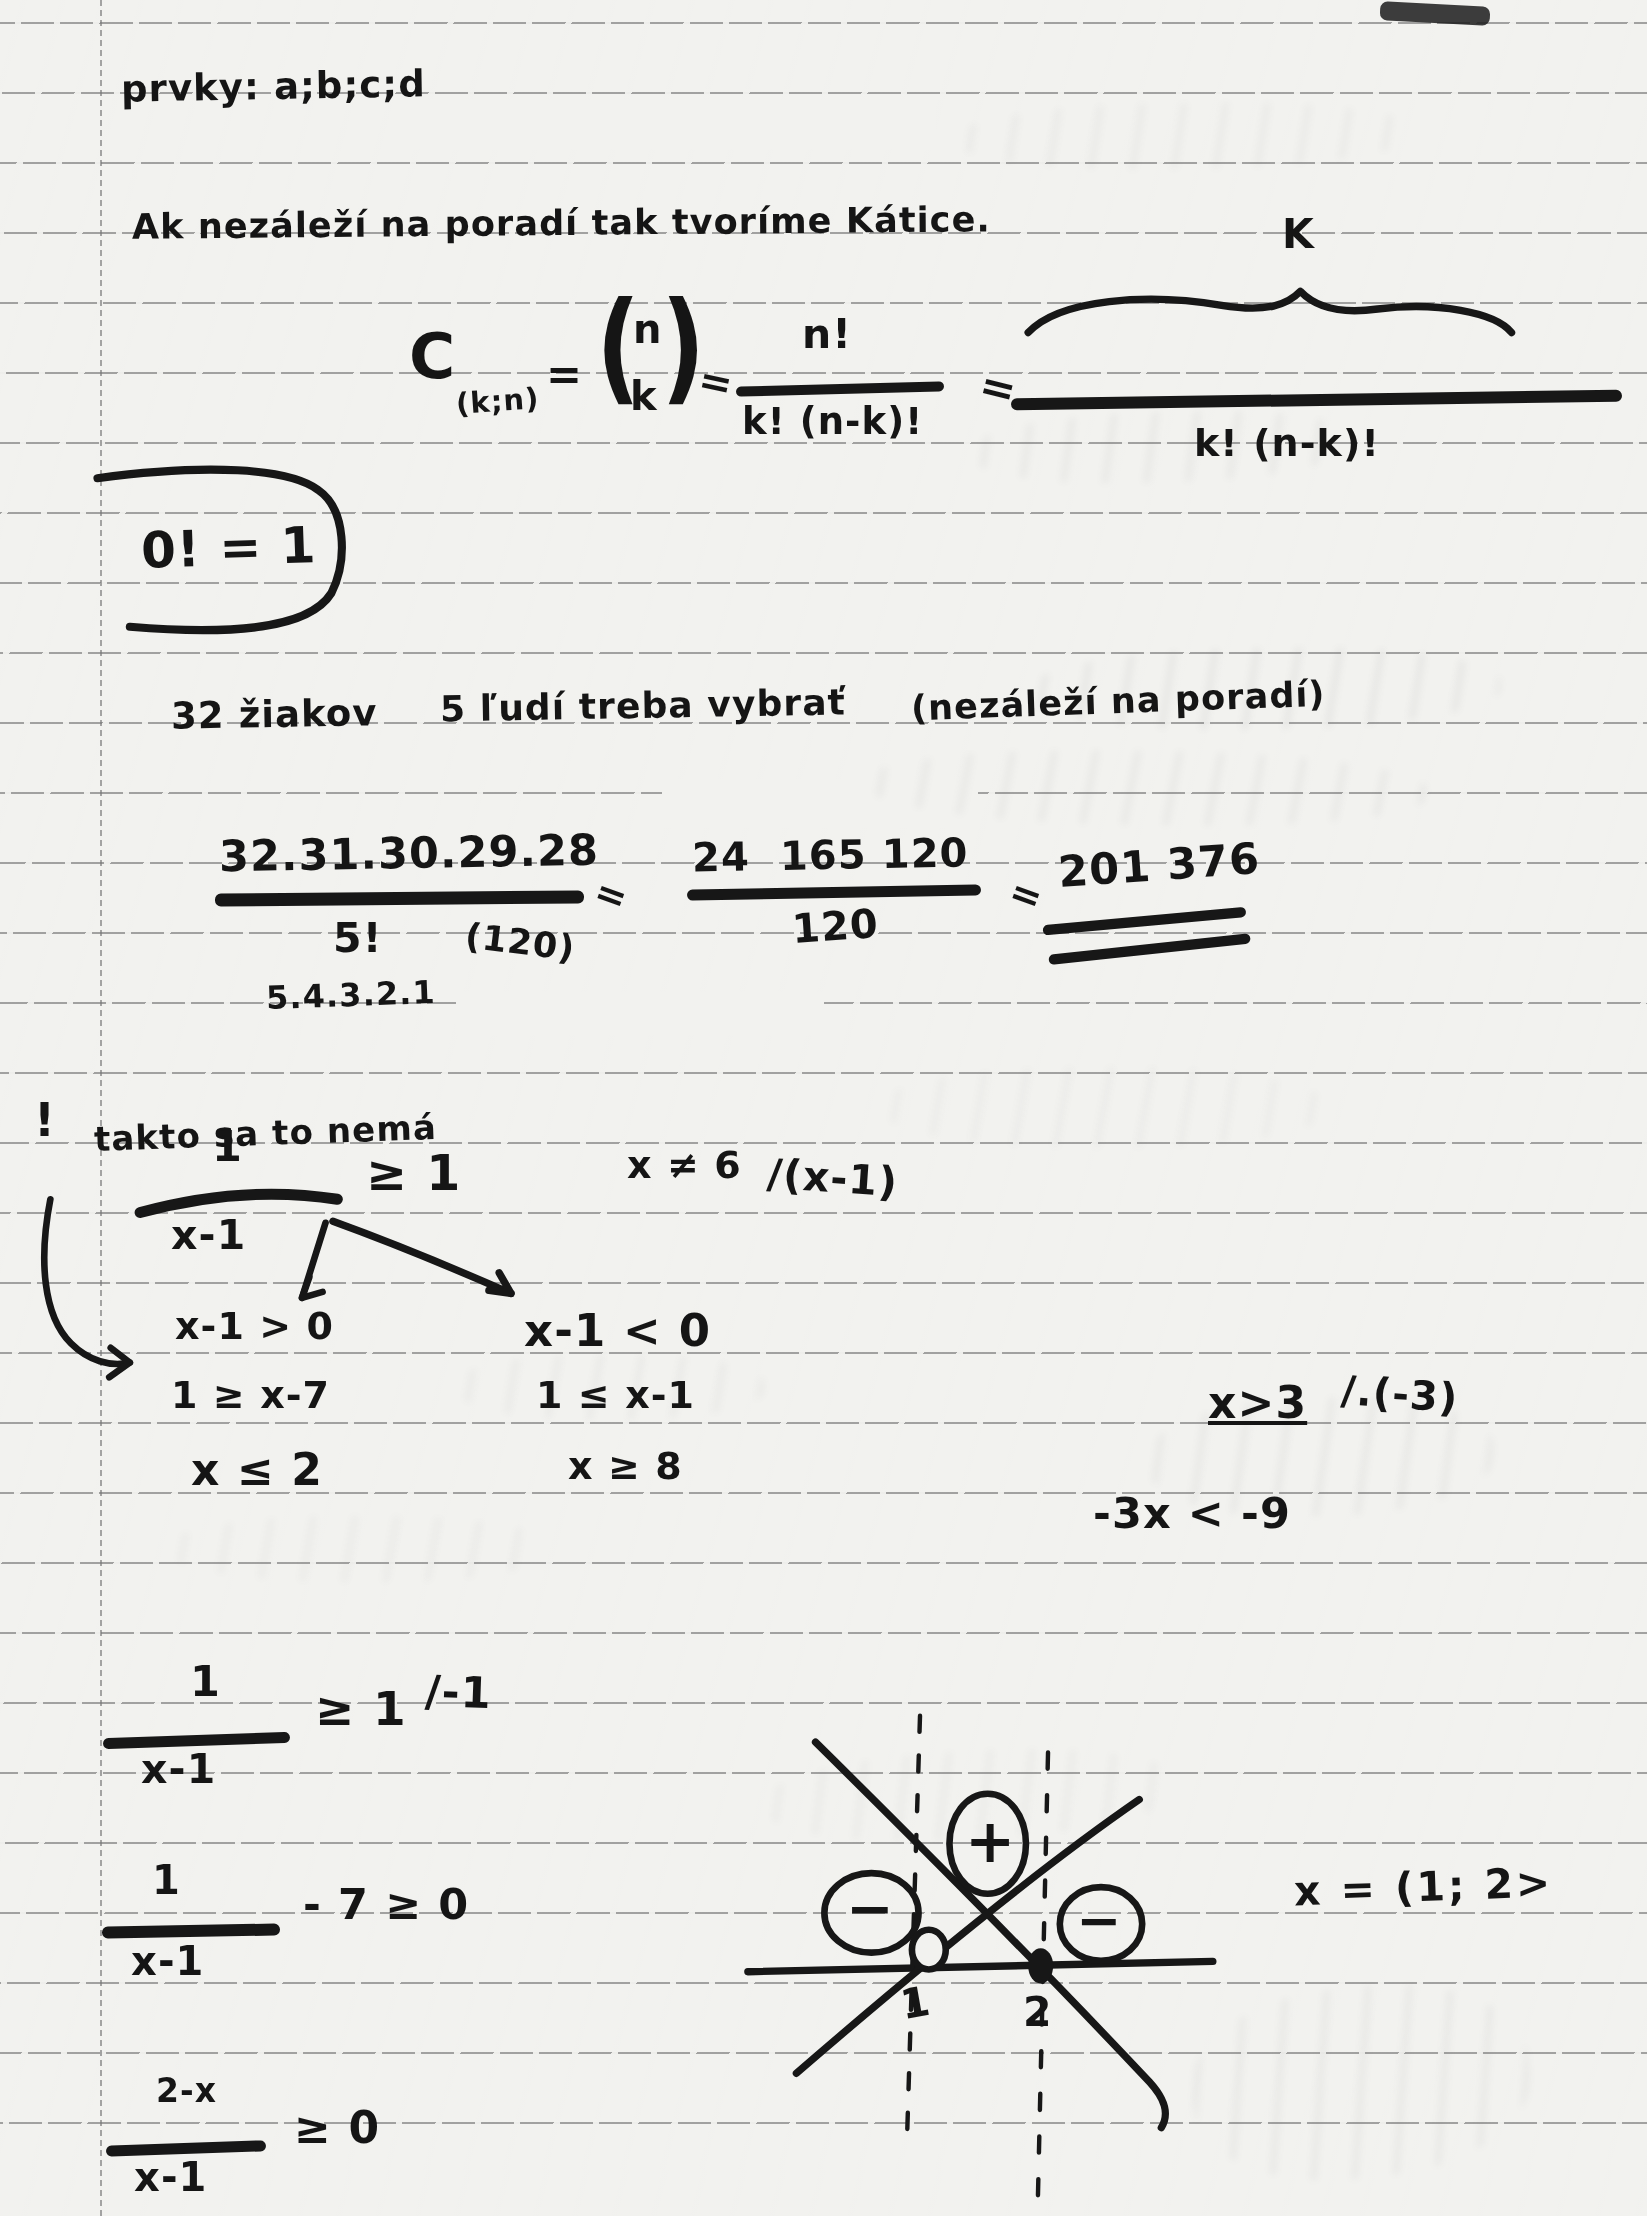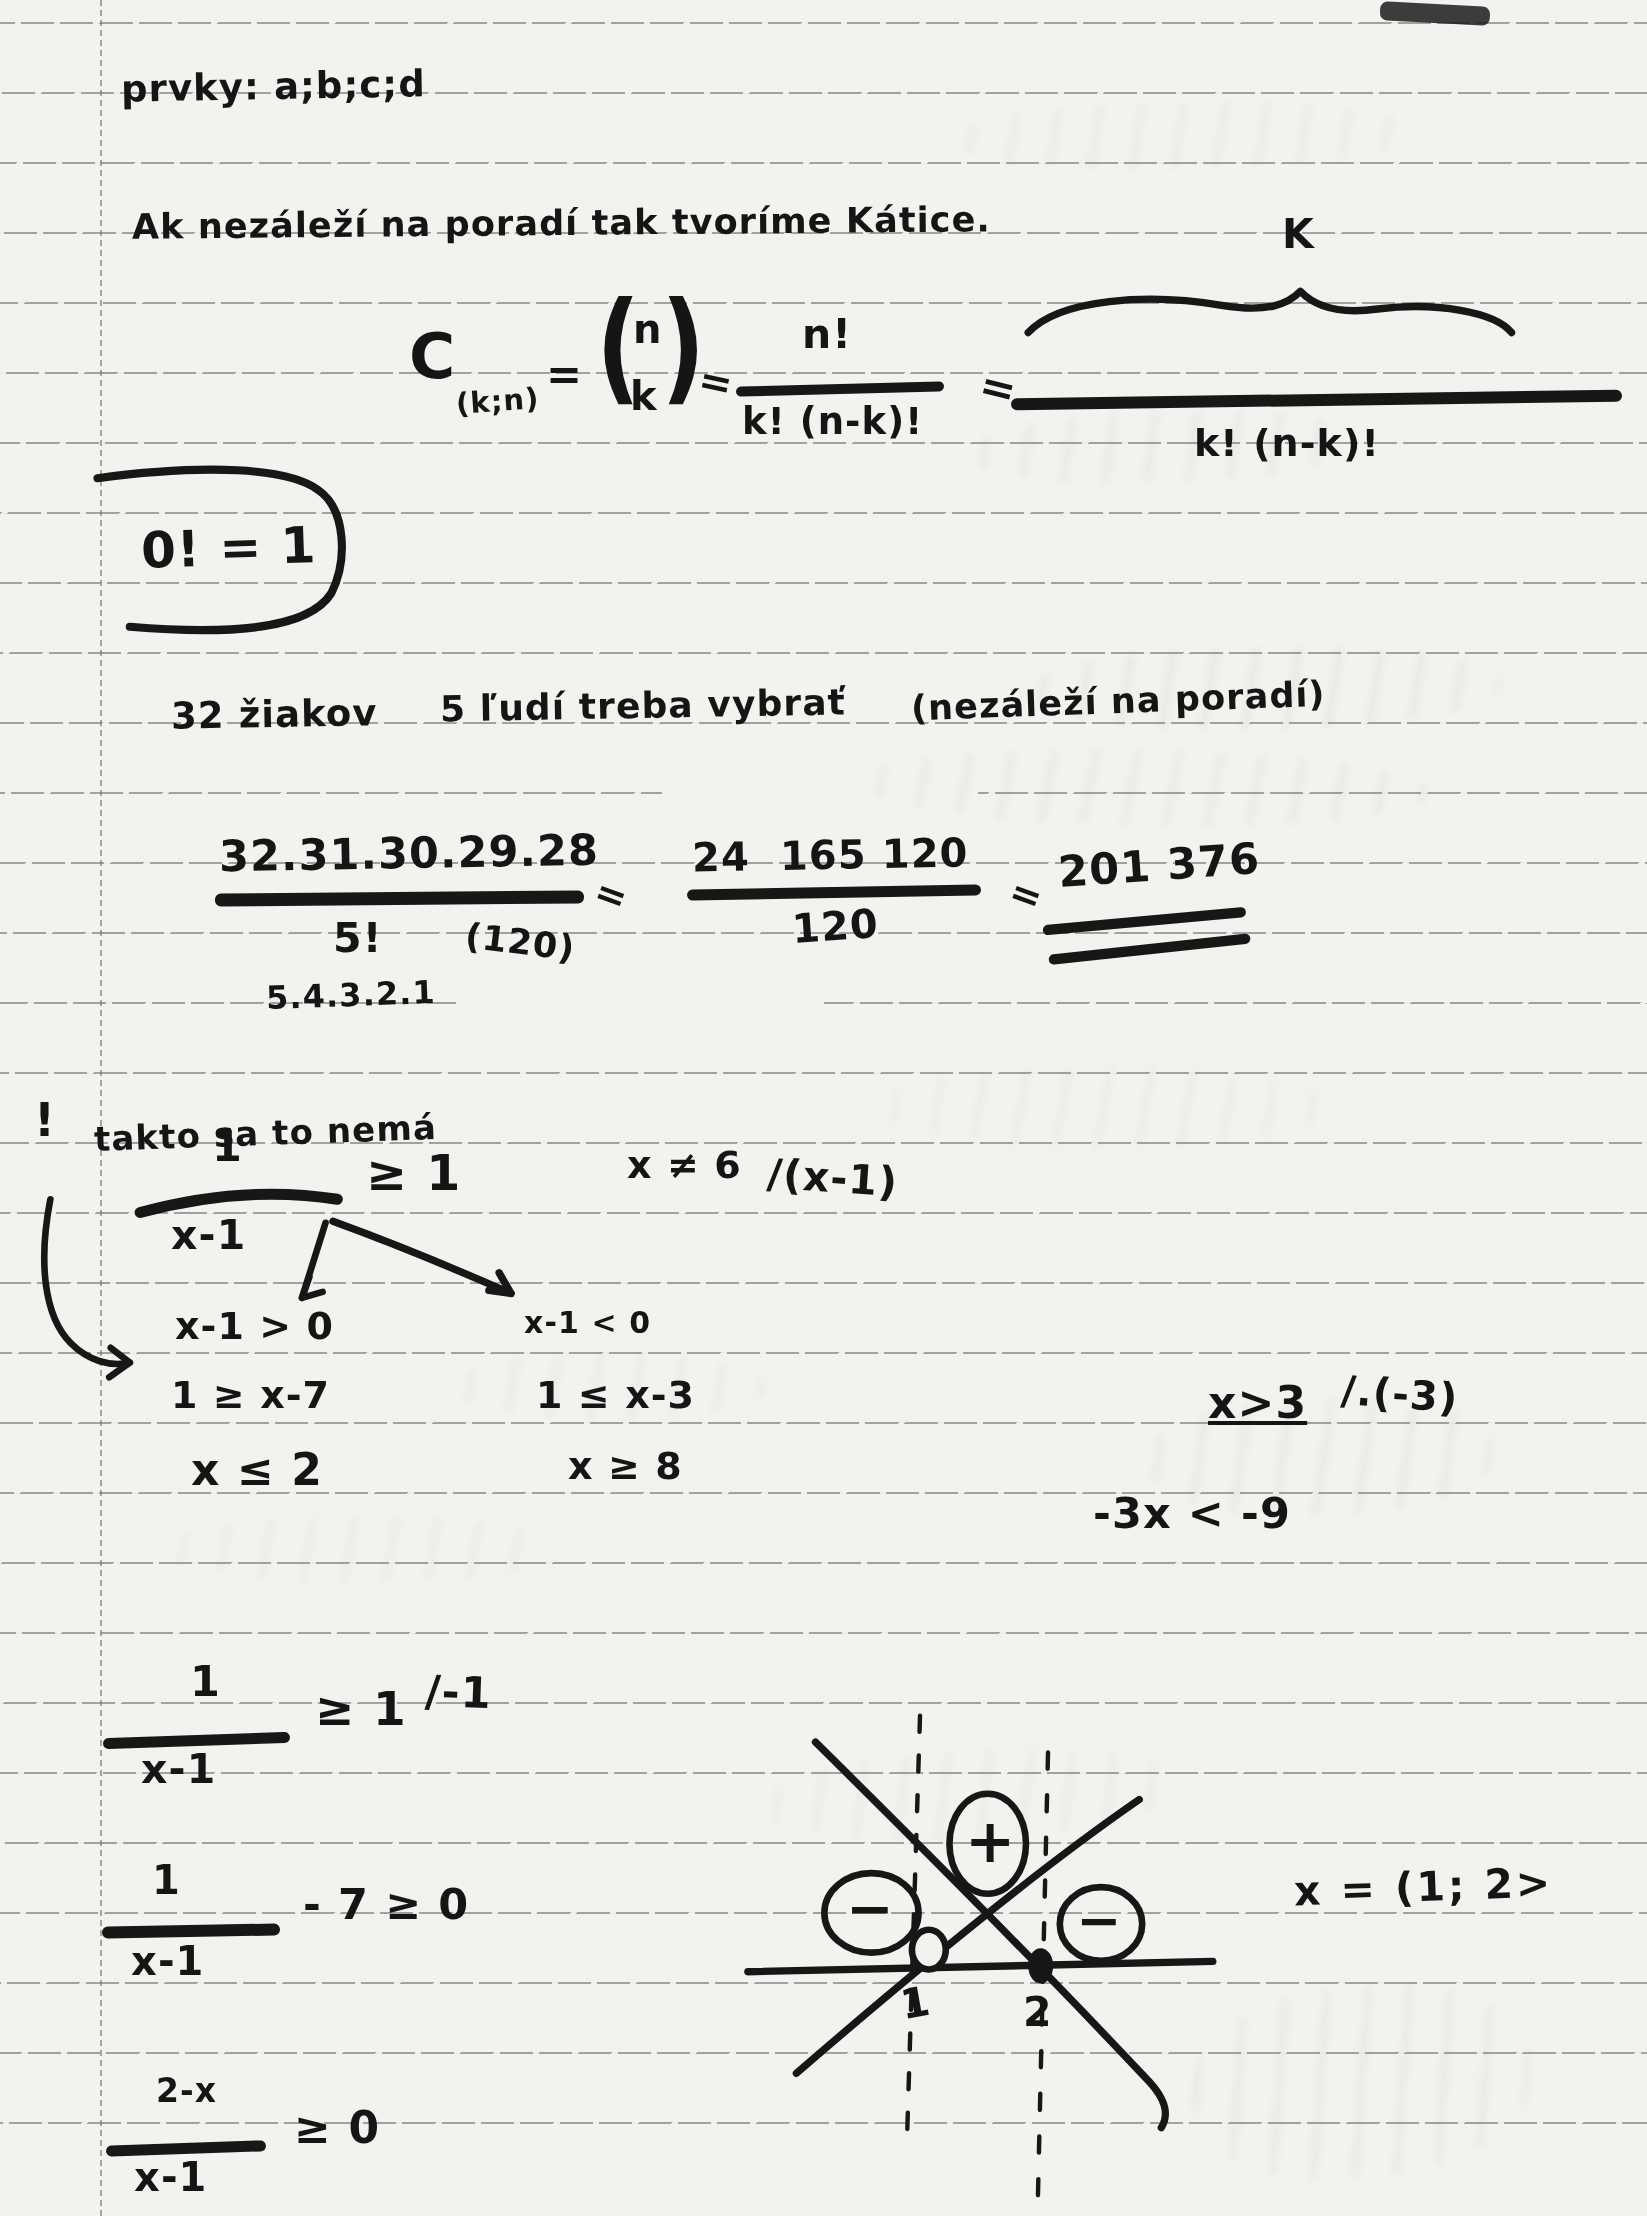--- a/index.html
+++ b/index.html
@@ -137,22 +137,22 @@
 
   <div class="hw" style="left:212px;top:1124px;font-size:43px;">1</div>
   <div class="hw" style="left:171px;top:1214px;font-size:41px;">x-1</div>
   <div class="hw" style="left:366px;top:1148px;font-size:49px;">≥ 1</div>
   <div class="hw" style="left:627px;top:1146px;font-size:38px;">x ≠ 6</div>
   <div class="hw" style="left:767px;top:1157px;font-size:41px;transform:rotate(4deg);">/(x-1)</div>
 
   <div class="hw" style="left:175px;top:1307px;font-size:38px;">x-1 &gt; 0</div>
   <div class="hw" style="left:171px;top:1376px;font-size:38px;">1 ≥ x-7</div>
   <div class="hw" style="left:191px;top:1447px;font-size:44px;">x ≤ 2</div>
-  <div class="hw" style="left:524px;top:1307px;font-size:30px;">x-1 &lt; 0</div>
-  <div class="hw" style="left:536px;top:1376px;font-size:38px;">1 ≤ x-3</div>
+  <div class="hw" style="left:524px;top:1307px;font-size:45px;">x-1 &lt; 0</div>
+  <div class="hw" style="left:536px;top:1376px;font-size:38px;">1 ≤ x-1</div>
   <div class="hw" style="left:568px;top:1447px;font-size:38px;">x ≥ 8</div>
 
   <div class="hw" style="left:1208px;top:1380px;font-size:44px;text-decoration:underline;">x&gt;3</div>
   <div class="hw" style="left:1341px;top:1373px;font-size:40px;transform:rotate(4deg);">/.(-3)</div>
   <div class="hw" style="left:1093px;top:1491px;font-size:43px;">-3x &lt; -9</div>
 
   <div class="hw" style="left:190px;top:1659px;font-size:43px;">1</div>
   <div class="stroke" style="left:103px;top:1735px;width:187px;height:11px;transform:rotate(-2deg);"></div>
   <div class="hw" style="left:141px;top:1748px;font-size:41px;">x-1</div>
   <div class="hw" style="left:315px;top:1684px;font-size:47px;">≥ 1</div>

